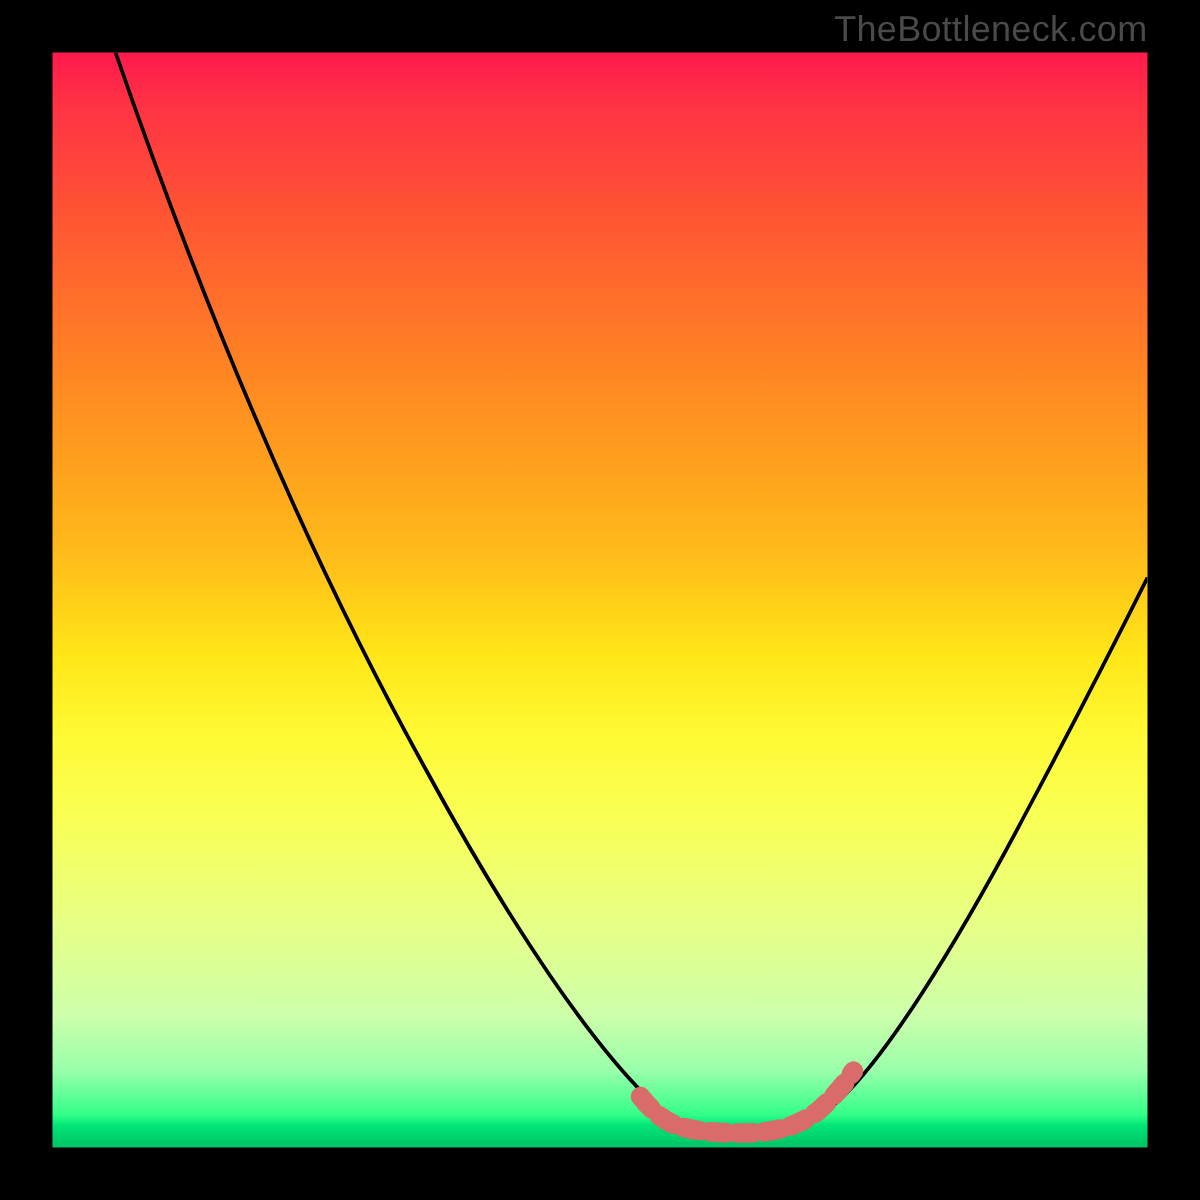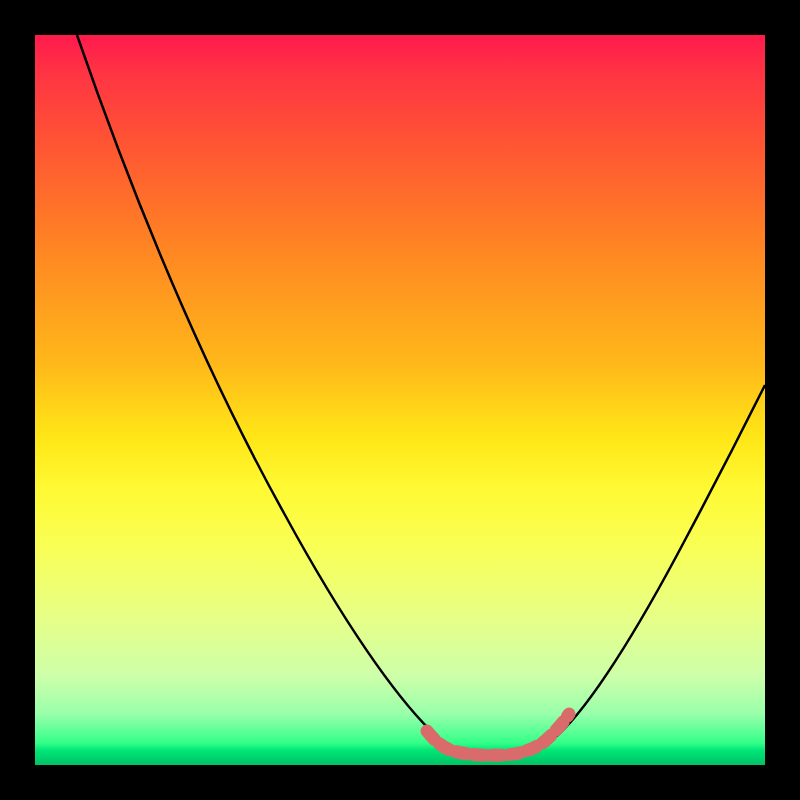--- a/index.html
+++ b/index.html
@@ -60,20 +60,21 @@
     font-size: 24px;
     font-weight: 500;
     letter-spacing: 0.2px;
   }
 </style>
 </head>
 <body>
 
 <div class="frame">
 
+  <div class="watermark">TheBottleneck.com</div>
 
   <div class="plot-area">
     <div class="gradient-bg"></div>
 
     <svg class="curve-svg" viewBox="0 0 730 730">
 
       <path d="M 42 0
                C 80 110, 150 300, 250 480
                C 310 590, 360 660, 395 695
                C 408 708, 415 714, 425 716

